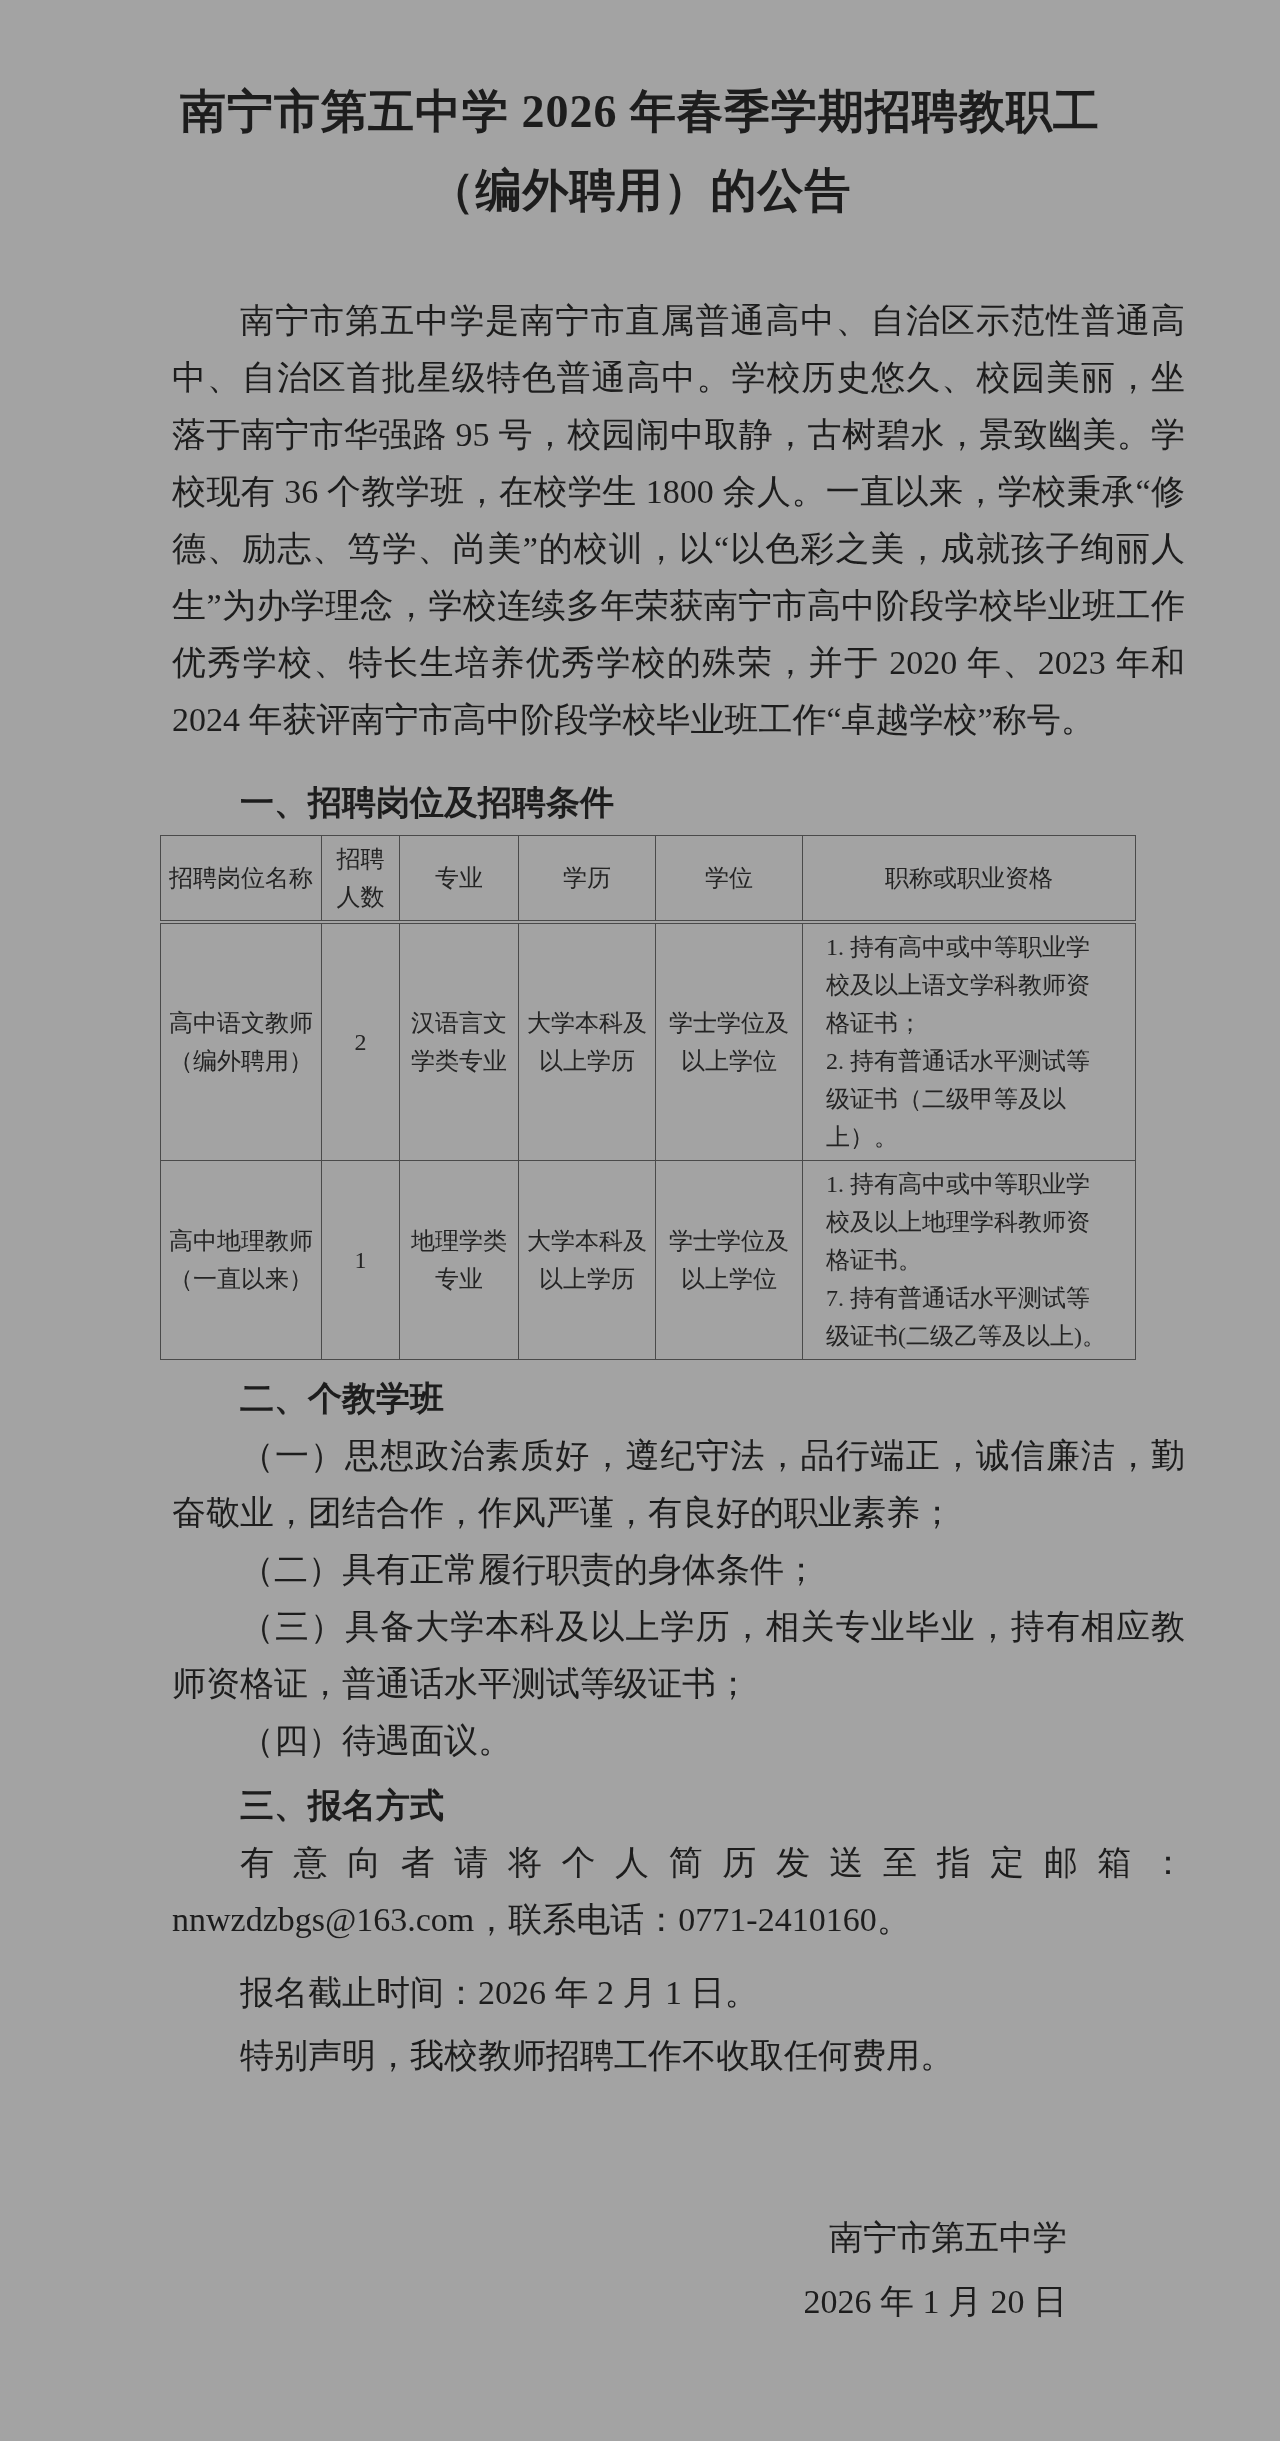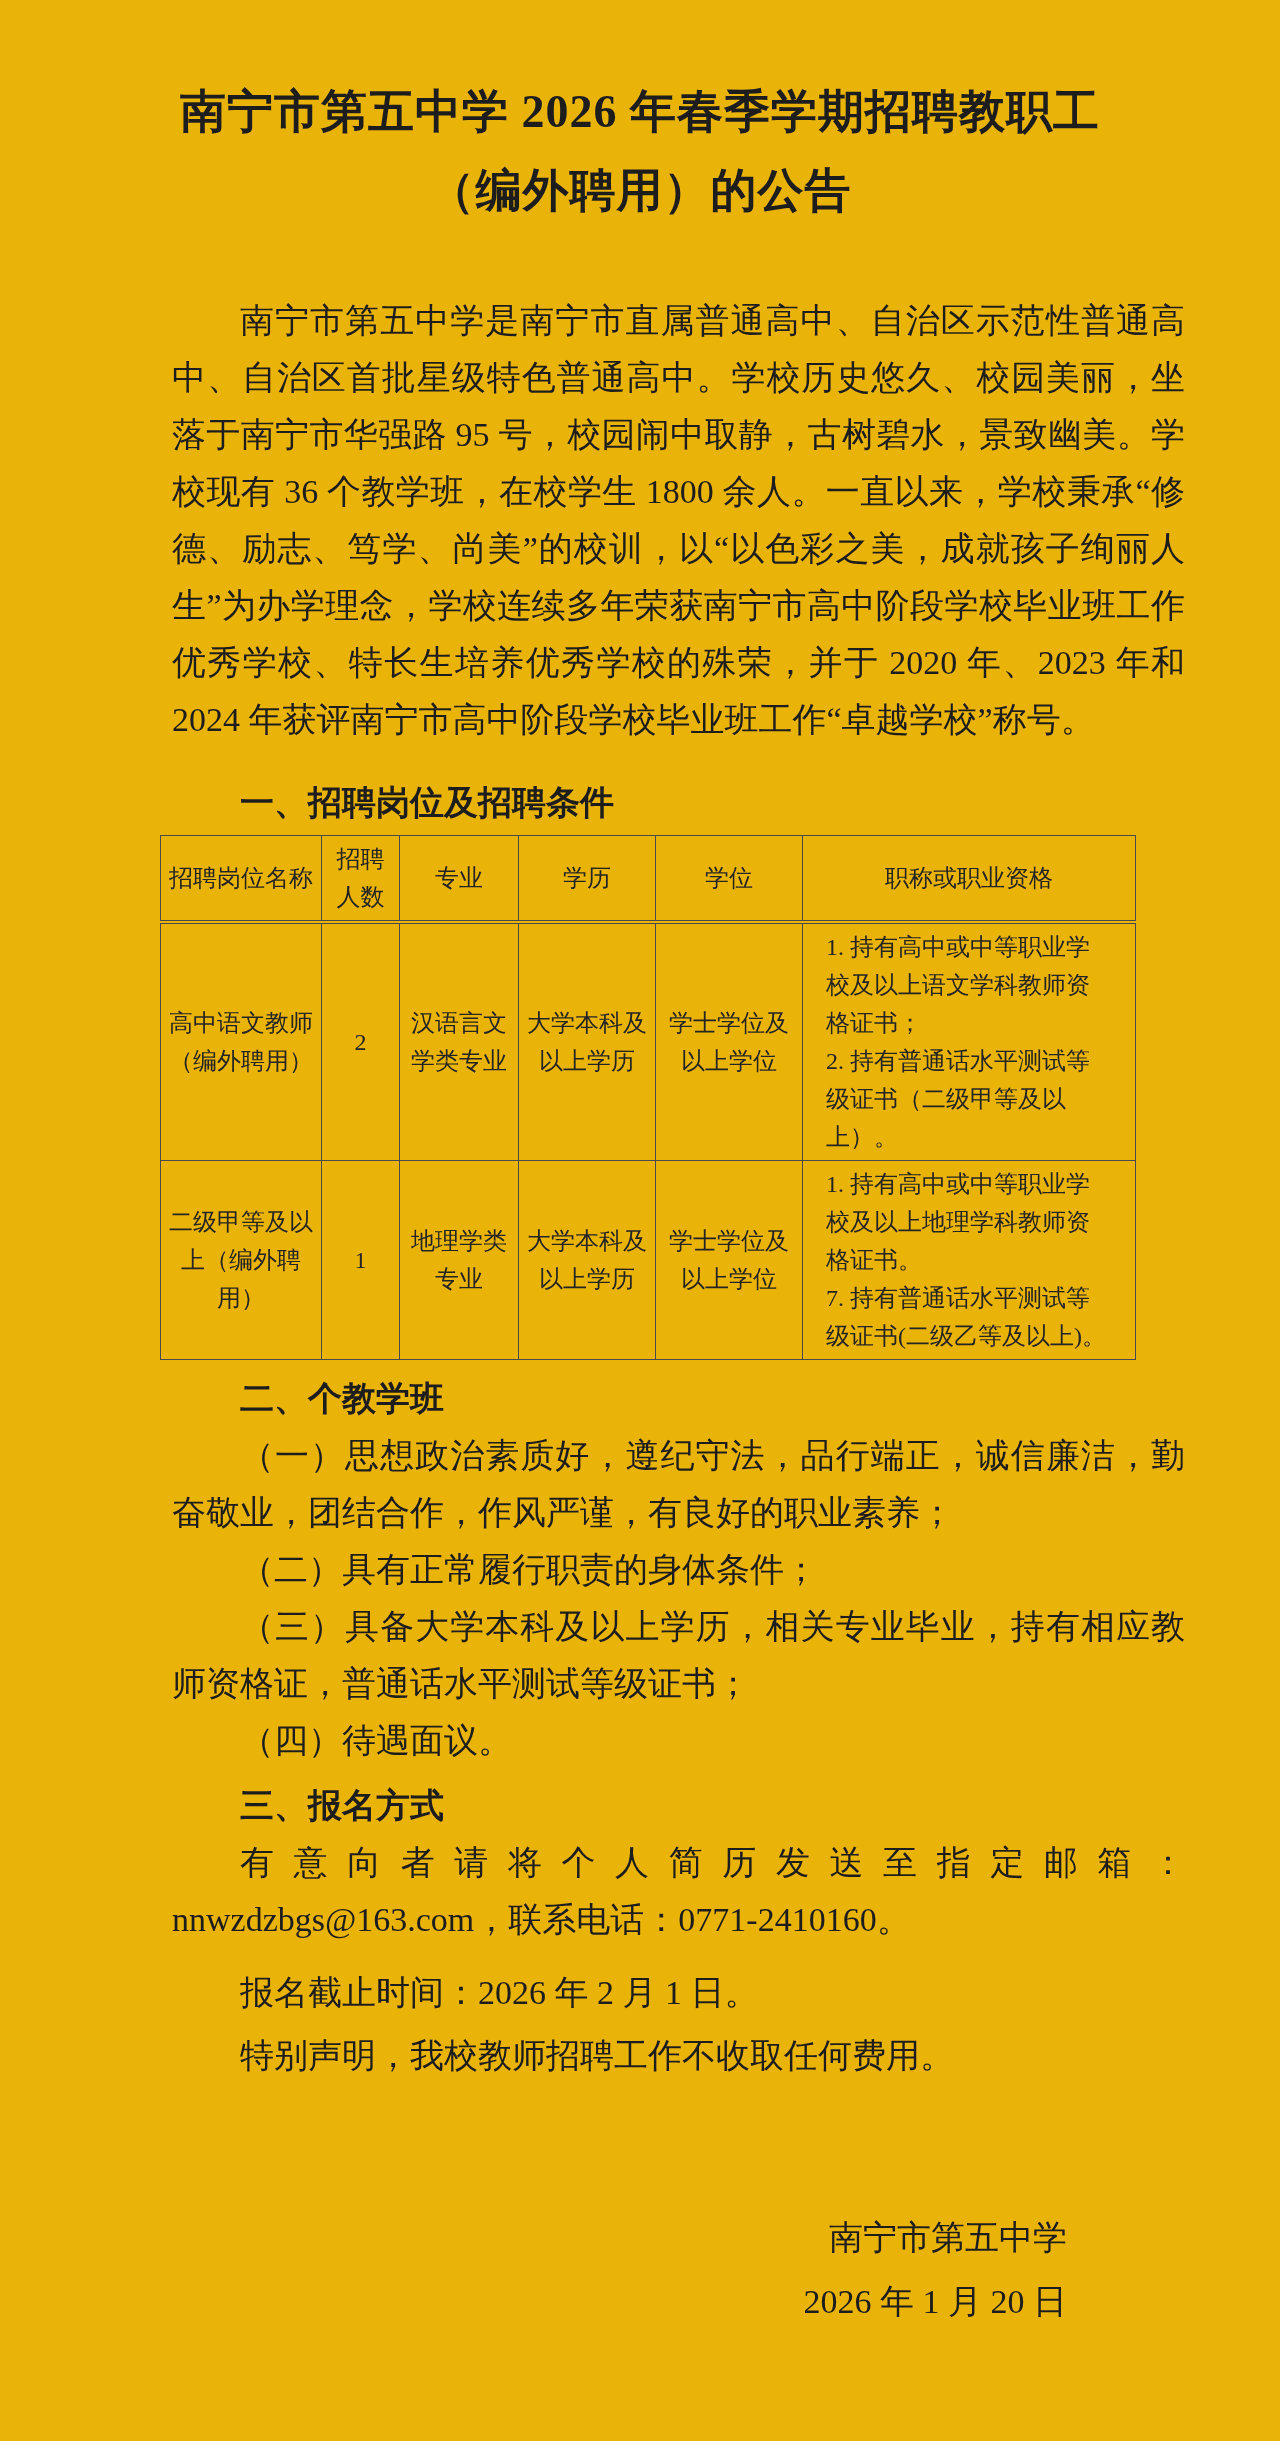--- a/index.html
+++ b/index.html
@@ -1,20 +1,20 @@
 <!DOCTYPE html>
 <html><head>
 <meta charset="utf-8">
 <style>
   html, body { margin: 0; padding: 0; background: #ffffff; }
   .page {
     position: relative;
     width: 1280px;
     height: 2441px;
-    background: #eab308;
+    background: #a3a3a3;
     color: #1d1d1d;
     font-family: "Liberation Serif", "DejaVu Serif", serif;
     overflow: hidden;
     box-sizing: border-box;
     padding-top: 72px;
   }
   .title {
     margin: 0 60px;
     text-align: center;
     font-size: 46px;
@@ -114,21 +114,21 @@
           <td>2</td>
           <td>汉语言文学类专业</td>
           <td>大学本科及以上学历</td>
           <td>学士学位及以上学位</td>
           <td class="q">
             <div>1. 持有高中或中等职业学校及以上语文学科教师资格证书；</div>
             <div>2. 持有普通话水平测试等级证书（二级甲等及以上）。</div>
           </td>
         </tr>
         <tr>
-          <td>二级甲等及以上（编外聘用）</td>
+          <td>高中地理教师（一直以来）</td>
           <td>1</td>
           <td>地理学类专业</td>
           <td>大学本科及以上学历</td>
           <td>学士学位及以上学位</td>
           <td class="q">
             <div>1. 持有高中或中等职业学校及以上地理学科教师资格证书。</div>
             <div>7. 持有普通话水平测试等级证书(二级乙等及以上)。</div>
           </td>
         </tr>
       </tbody>

